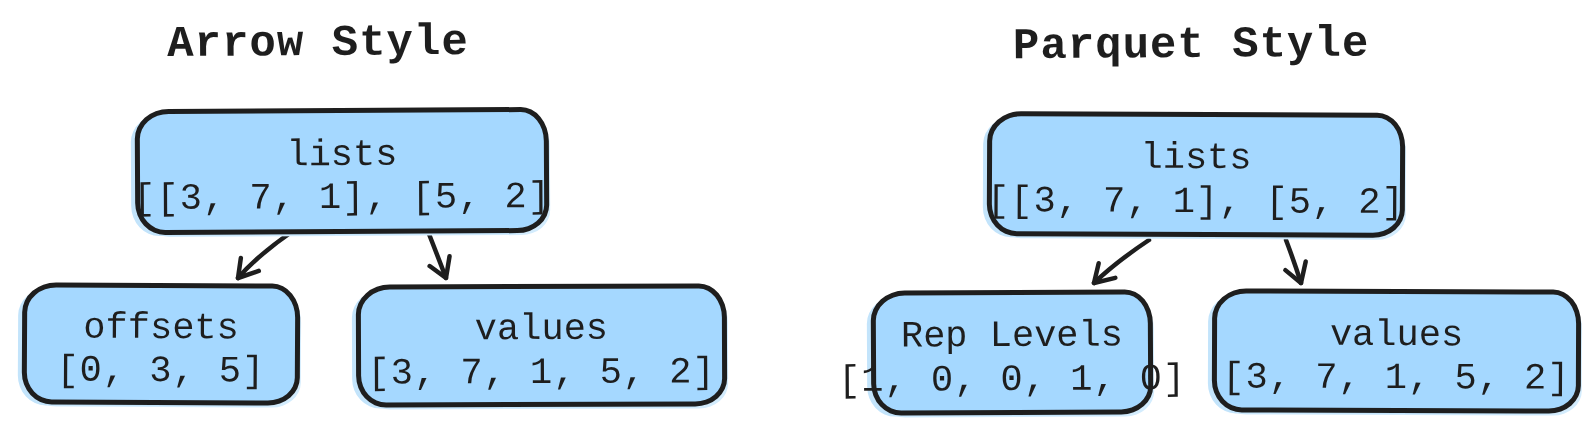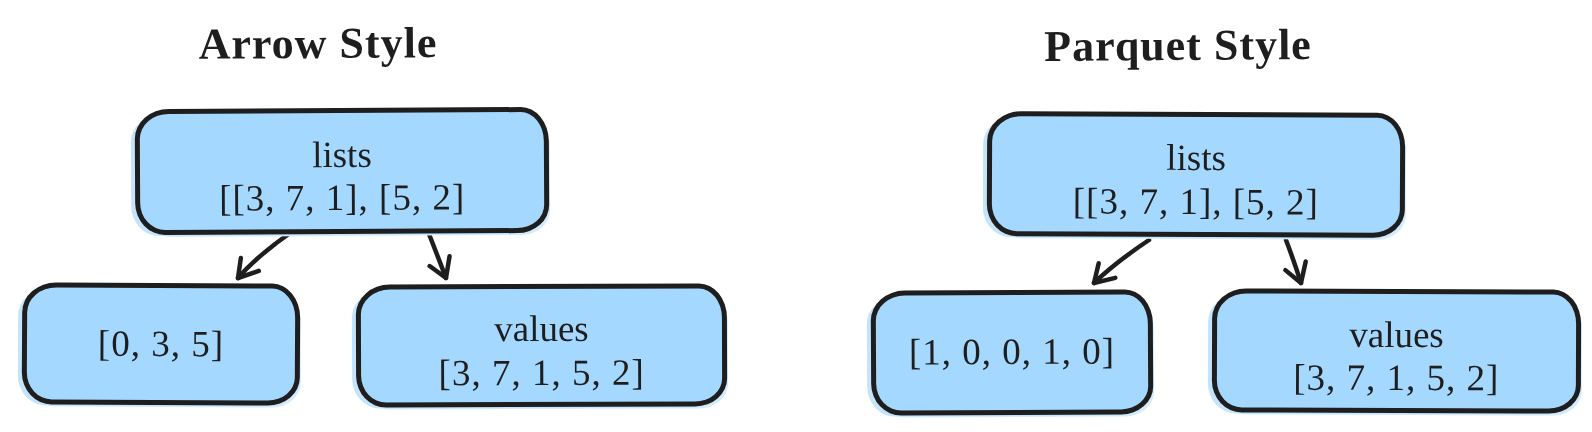--- a/index.html
+++ b/index.html
@@ -6,21 +6,21 @@
     margin: 0;
     padding: 0;
     background: #ffffff;
   }
   .canvas {
     position: relative;
     width: 1592px;
     height: 432px;
     background: var(--bg, #ffffff);
     overflow: hidden;
-    font-family: Liberation Serif, serif;
+    font-family: Liberation Mono, monospace;
     color: var(--text, #1e1e1e);
   }
   .diagram-title {
     position: absolute;
     font-size: 44px;
     font-weight: bold;
     letter-spacing: 1px;
     text-align: center;
     white-space: nowrap;
     transform: rotate(-0.4deg);
@@ -103,34 +103,36 @@
 
     <path d="M 1286 240 Q 1294 261 1301 283" marker-end="url(#ah)" stroke="#1e1e1e"></path>
   </svg>
 
   <div class="node l-root">
     <div class="node-label">lists</div>
     <div class="node-value">[[3, 7, 1], [5, 2]</div>
   </div>
 
   <div class="node l-child-a">
+    <div class="node-label">offsets</div>
     <div class="node-value">[0, 3, 5]</div>
   </div>
 
   <div class="node l-child-b">
     <div class="node-label">values</div>
     <div class="node-value">[3, 7, 1, 5, 2]</div>
   </div>
 
   <div class="node r-root">
     <div class="node-label">lists</div>
     <div class="node-value">[[3, 7, 1], [5, 2]</div>
   </div>
 
   <div class="node r-child-a">
+    <div class="node-label">Rep Levels</div>
     <div class="node-value">[1, 0, 0, 1, 0]</div>
   </div>
 
   <div class="node r-child-b">
     <div class="node-label">values</div>
     <div class="node-value">[3, 7, 1, 5, 2]</div>
   </div>
 
 </div>
 

